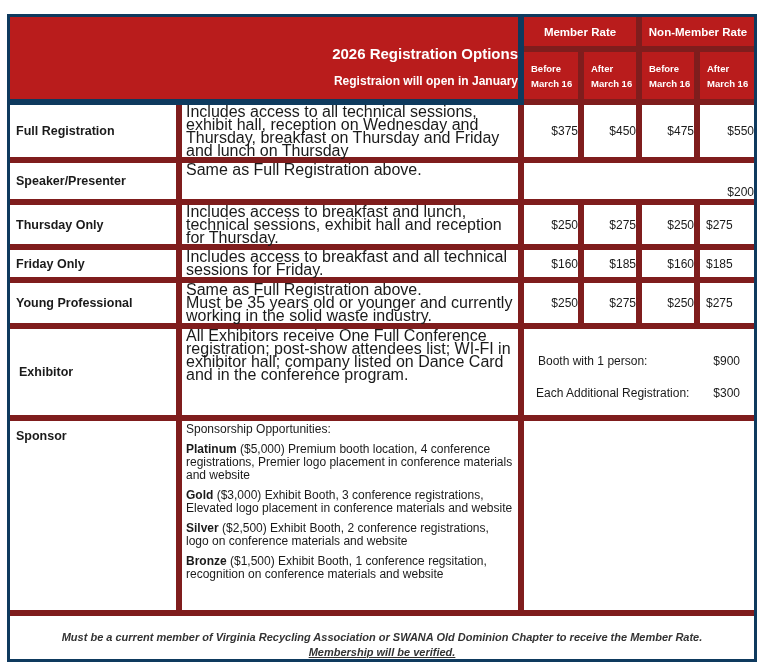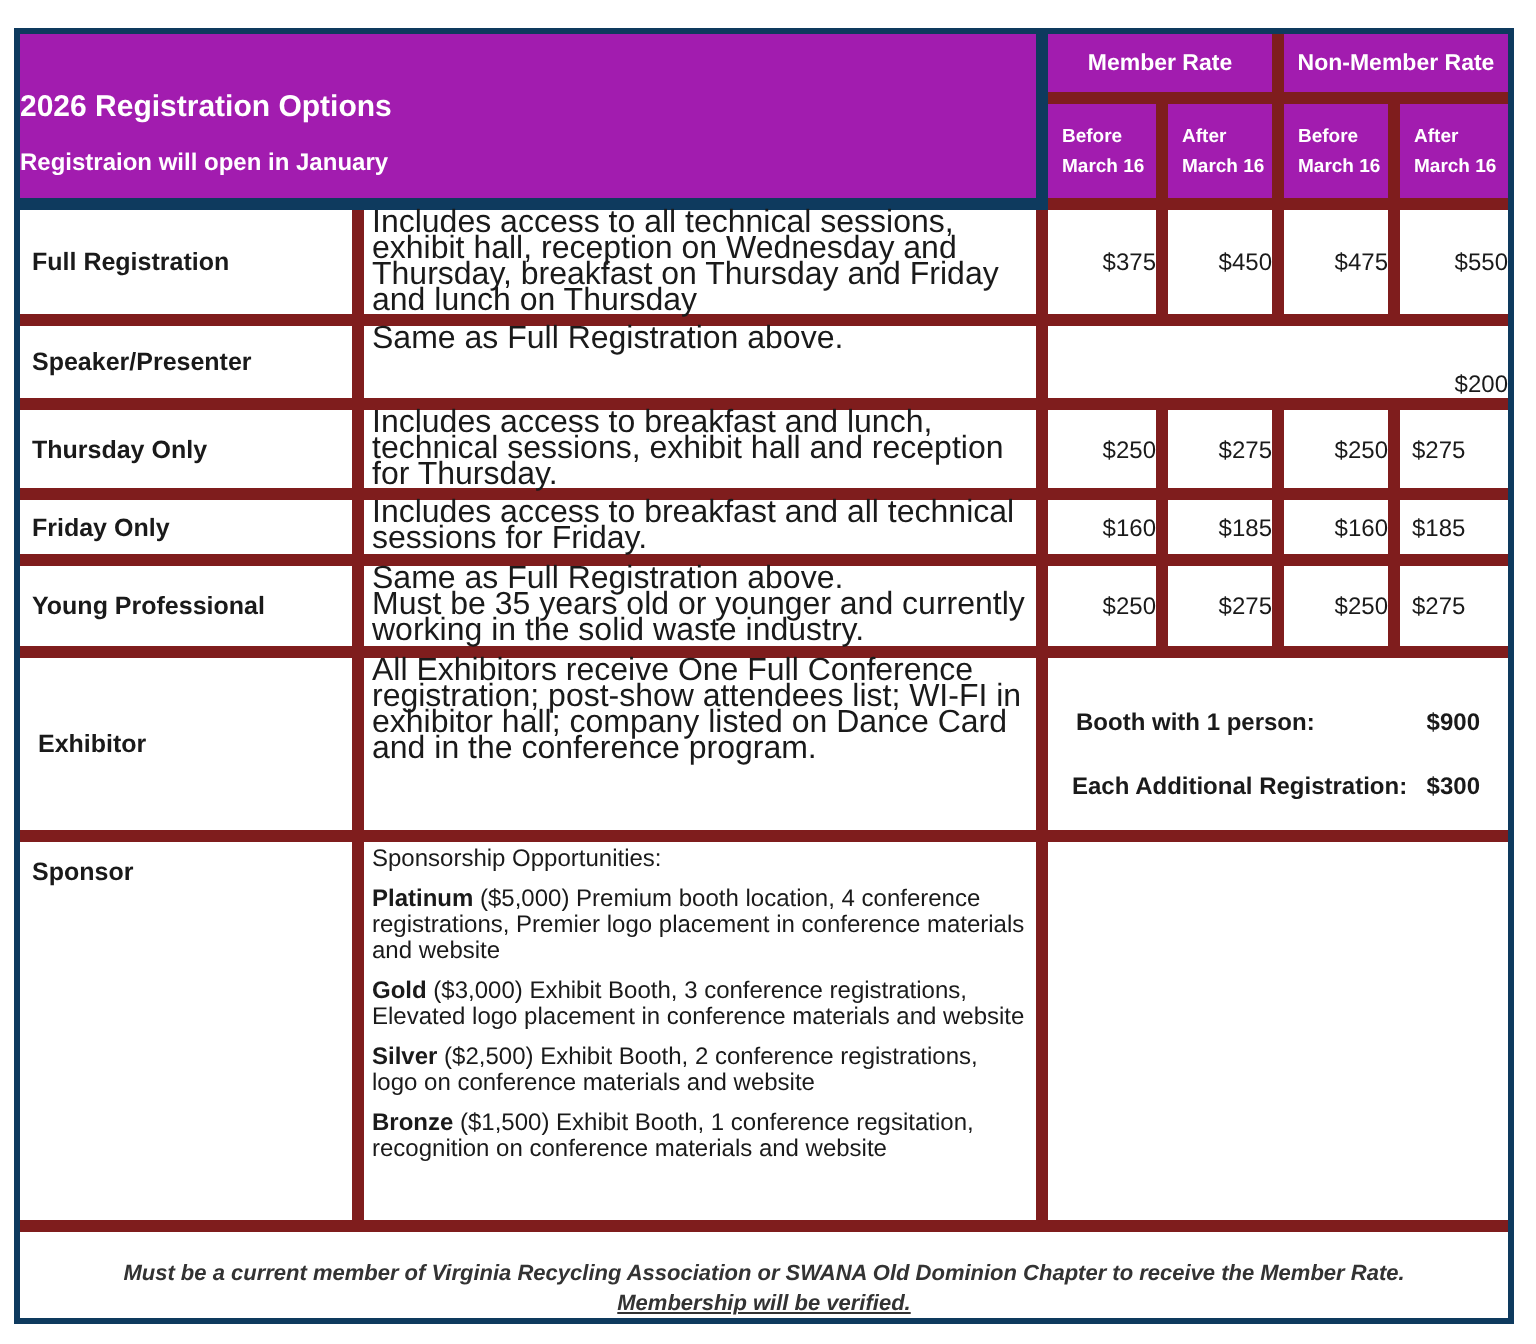--- a/index.html
+++ b/index.html
@@ -2,32 +2,32 @@
 <html><head>
 <meta charset="utf-8">
 <style>
   html, body { margin: 0; padding: 0; background: #ffffff; }
   body { width: 768px; height: 672px; position: relative; overflow: hidden;
          font-family: "Liberation Sans", sans-serif; color: #1a1a1a; }
   .frame { position: absolute; left: 7px; top: 14px; width: 744px; height: 642px;
            border: 3px solid #0e3a5e; background: #fff; }
   table { border-collapse: collapse; width: 744px; table-layout: fixed; }
   td, th { border: 6px solid #7f1d1d; padding: 0; vertical-align: middle; }
-  .hdr { background: #a21caf; color: #fff; font-weight: bold; }
-  .title-cell { text-align: left; border-color: #0e3a5e; border-left: none; border-top: none; }
+  .hdr { background: #b91c1c; color: #fff; font-weight: bold; }
+  .title-cell { text-align: right; border-color: #0e3a5e; border-left: none; border-top: none; }
   .title { font-size: 15px; margin-top: 16px; }
   .subtitle { font-size: 12px; margin-top: 12px; }
   .rate-h { font-size: 11.5px; text-align: center; height: 29px; border-top: none; }
   .sub-h { font-size: 9.5px; line-height: 15px; height: 47px; padding-left: 7px; text-align: left; }
   .label { font-weight: bold; font-size: 12.5px; padding-left: 6px; border-left: none; }
   .desc { font-size: 16px; line-height: 13px; padding: 0 4px; vertical-align: top; }
   .price { font-size: 12px; text-align: right; }
   .price.left { text-align: left; padding-left: 6px; }
   .exh-prices { font-size: 12px; padding: 0 14px; }
-  .exh-line { display: flex; justify-content: space-between; font-weight: bold; }
+  .exh-line { display: flex; justify-content: space-between; }
   .spons { padding: 2px 4px; font-size: 12px; line-height: 13px; vertical-align: top; }
   .spons p { margin: 0 0 7px 0; }
   .spons b { font-weight: bold; }
   .footer { padding: 14px 5px 0 5px; font-size: 11px; font-style: italic; font-weight: bold;
             color: #333; line-height: 15px; height: 48px; border: none; border-top: 2px solid #000; vertical-align: top; text-align: center; }
   .footer u { display: inline-block; }
   .rightedge { border-right: none; }
 </style>
 </head>
 <body>

